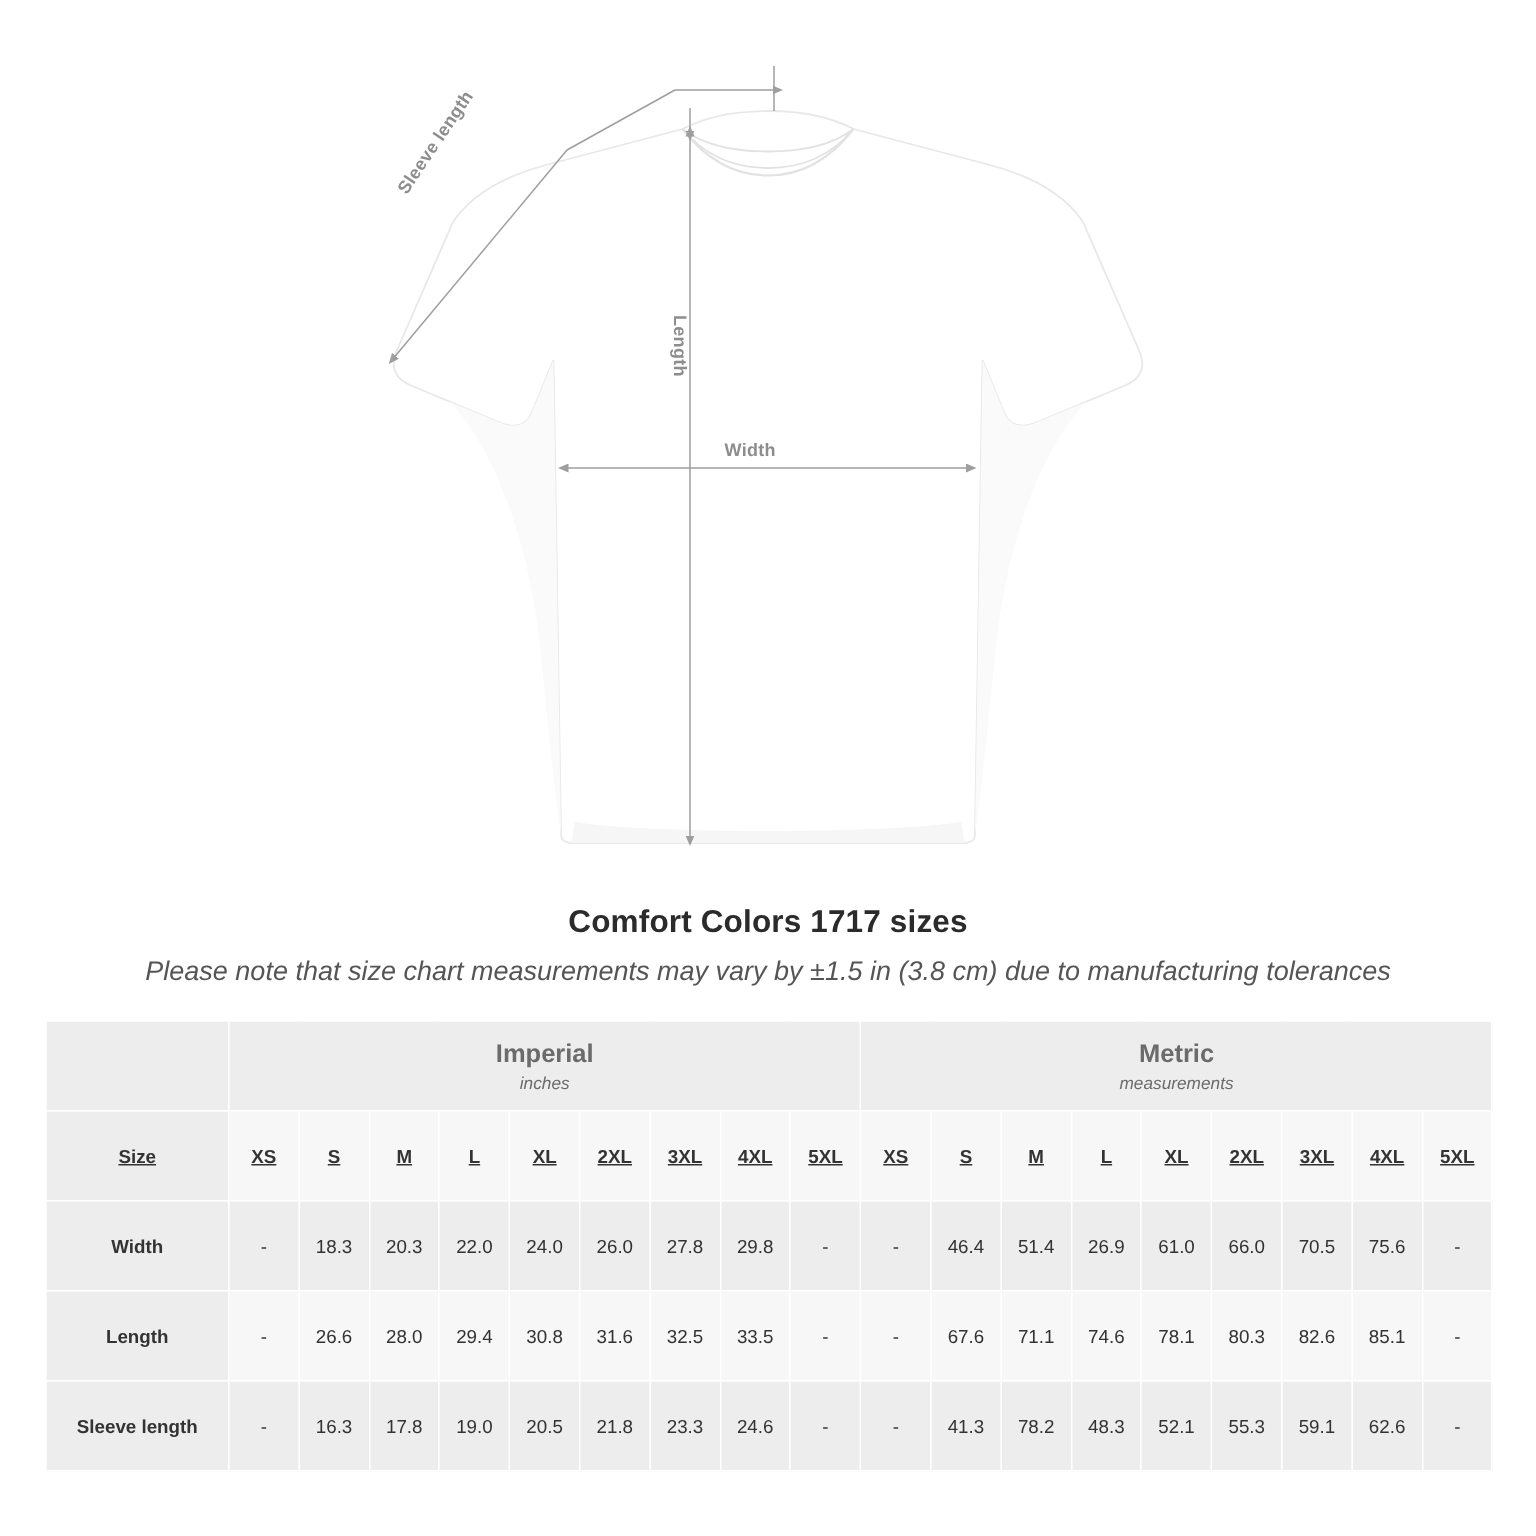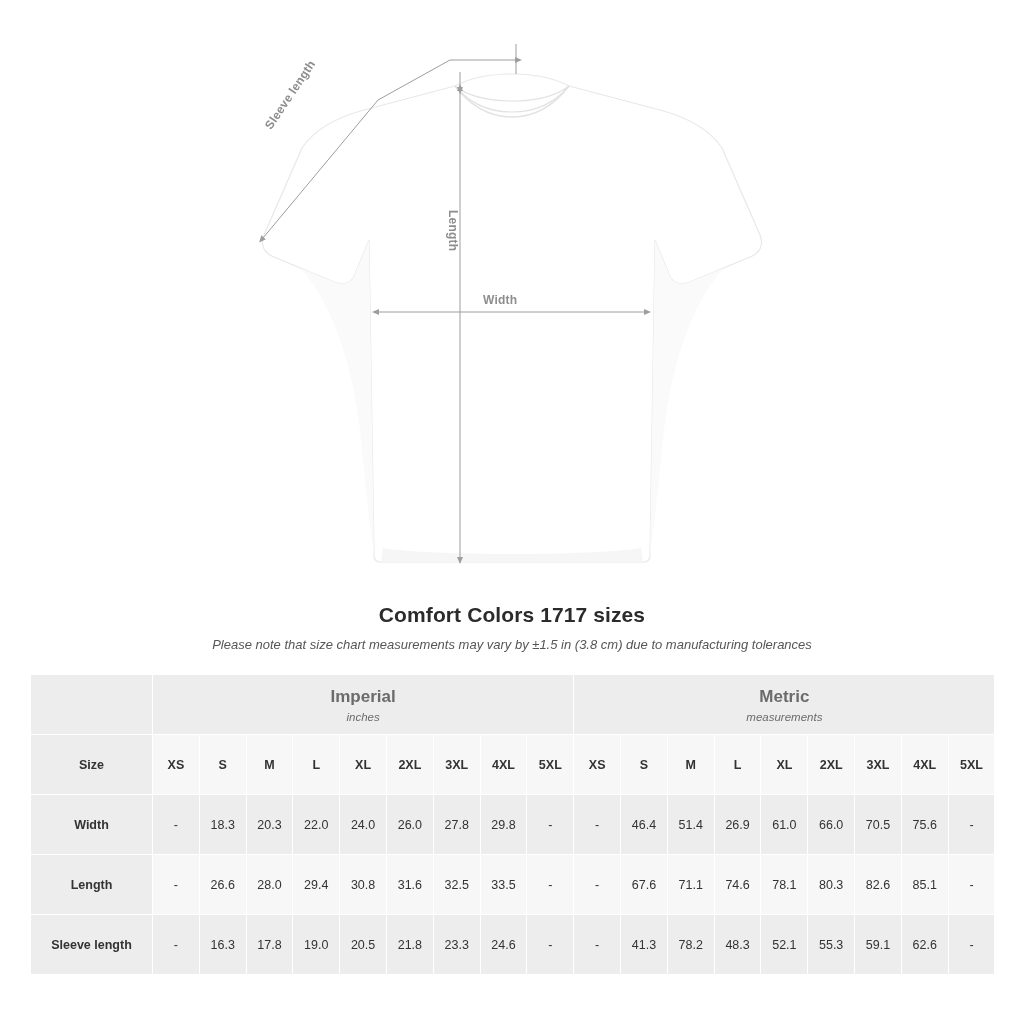--- a/index.html
+++ b/index.html
@@ -64,21 +64,21 @@
   }
   .chart-title {
     font-size: 21px;
     font-weight: bold;
     color: #2b2b2b;
     letter-spacing: .1px;
     text-align: center;
   }
   .chart-note {
     margin-top: 10px;
-    font-size: 13px;
+    font-size: 18px;
     font-style: italic;
     color: #555555;
   }
 
   
   .table-wrap {
     margin: 22px 30px 0 30px;
     width: 964px;
   }
   table.size-table {
@@ -112,20 +112,21 @@
     font-weight: normal;
     color: #6b6b6b;
     margin-top: 4px;
   }
   .hdr-row td {
     background: #f7f7f7;
     font-weight: bold;
     font-size: 13px;
     color: #333;
     height: 56px;
+    text-decoration: underline;
   }
   .hdr-row td.size-label-cell {
     background: #ededed;
   }
   .row-label {
     font-weight: bold;
     font-size: 13px;
     color: #333;
     background: #ededed;
   }

